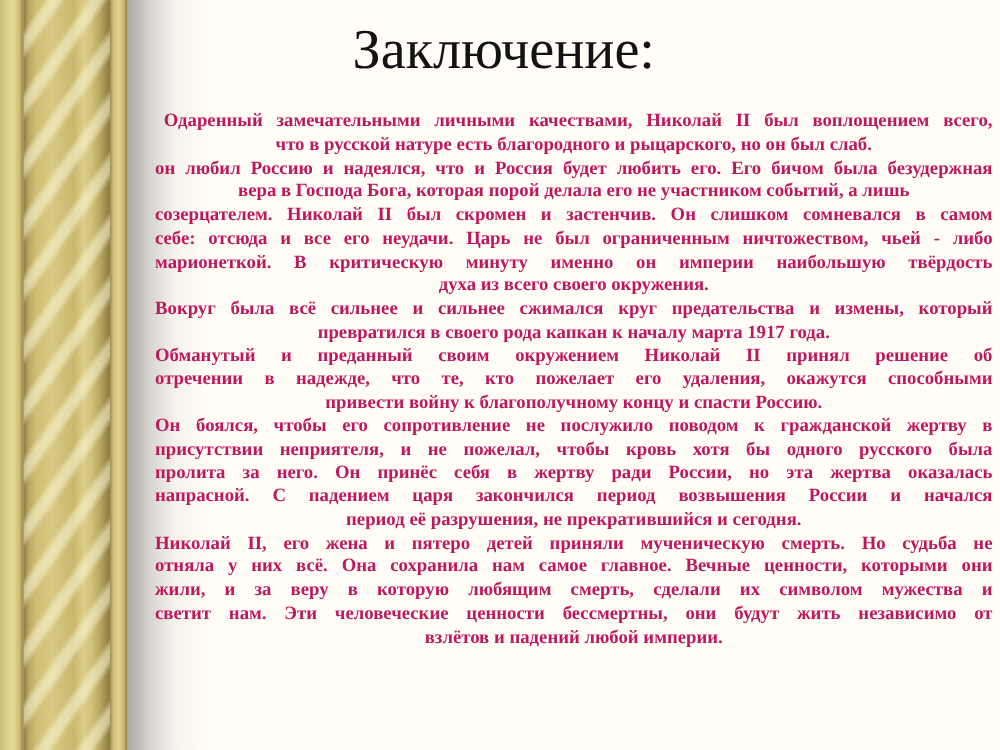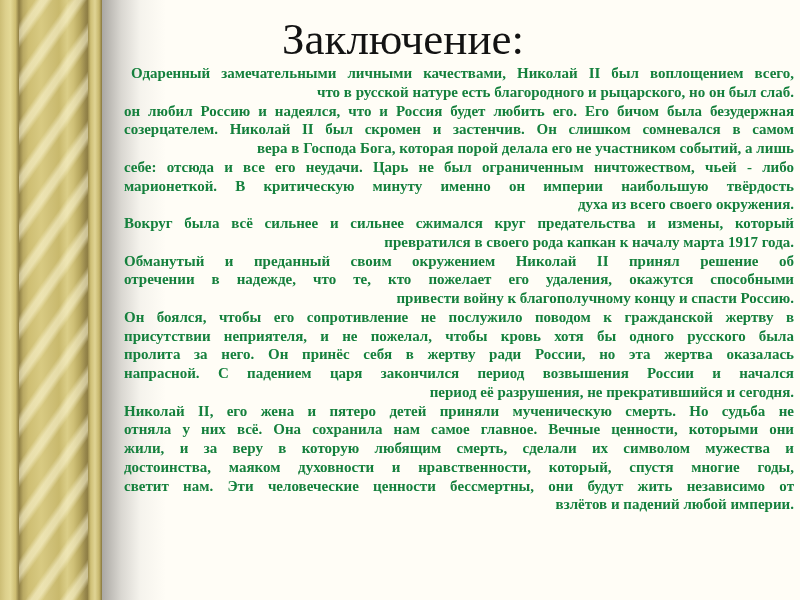--- a/index.html
+++ b/index.html
@@ -20,24 +20,24 @@
   .strip-edge{position:absolute;left:88px;top:0;bottom:0;width:14px;
     background:linear-gradient(to right,#9c8c4c 0%,#cfc077 20%,#e0d494 50%,#c6b66c 80%,#86763e 100%);}
   .strip-shadow{position:absolute;left:102px;top:0;bottom:0;width:64px;
     background:linear-gradient(to right,rgba(125,122,118,.65) 0%,rgba(165,162,158,.42) 30%,
       rgba(210,208,204,.22) 60%,rgba(255,255,255,0) 100%);}
 
   .title{position:absolute;left:0;top:13px;width:806px;text-align:center;
     font-family:"Liberation Serif","DejaVu Serif",serif;font-size:45px;font-weight:400;
     color:#131313;}
 
-  .body{position:absolute;left:124px;top:64px;width:670px;
+  .body{position:absolute;left:124px;top:88px;width:670px;
     font-family:"Liberation Serif","DejaVu Serif",serif;font-weight:700;font-size:15px;
-    color:#15803d;}
-  .line{height:18.75px;line-height:18.75px;overflow:hidden;text-align:right;}
+    color:#be185d;}
+  .line{height:18.75px;line-height:18.75px;overflow:hidden;text-align:center;}
   .line.j{text-align:justify;text-align-last:justify;}
   .line.ind{padding-left:7px;}
 </style>
 </head>
 <body>
 
 <div class="slide">
 
   <div class="border">
     <div class="strip-outer"></div>
@@ -45,36 +45,35 @@
     <div class="strip-edge"></div>
     <div class="strip-shadow"></div>
   </div>
 
   <div class="title">Заключение:</div>
 
   <div class="body">
       <div class="line j ind">Одаренный замечательными личными качествами, Николай II был воплощением всего,</div>
       <div class="line">что в русской натуре есть благородного и рыцарского, но он был слаб.</div>
       <div class="line j">он любил Россию и надеялся, что и Россия будет любить его. Его бичом была безудержная</div>
+      <div class="line">вера в Господа Бога, которая порой делала его не участником событий, а лишь</div>
       <div class="line j">созерцателем. Николай II был скромен и застенчив. Он слишком сомневался в самом</div>
-      <div class="line">вера в Господа Бога, которая порой делала его не участником событий, а лишь</div>
       <div class="line j">себе: отсюда и все его неудачи. Царь не был ограниченным ничтожеством, чьей - либо</div>
       <div class="line j">марионеткой. В критическую минуту именно он империи наибольшую твёрдость</div>
       <div class="line">духа из всего своего окружения.</div>
       <div class="line j">Вокруг была всё сильнее и сильнее сжимался круг предательства и измены, который</div>
       <div class="line">превратился в своего рода капкан к началу марта 1917 года.</div>
       <div class="line j">Обманутый и преданный своим окружением Николай II принял решение об</div>
       <div class="line j">отречении в надежде, что те, кто пожелает его удаления, окажутся способными</div>
       <div class="line">привести войну к благополучному концу и спасти Россию.</div>
       <div class="line j">Он боялся, чтобы его сопротивление не послужило поводом к гражданской жертву в</div>
       <div class="line j">присутствии неприятеля, и не пожелал, чтобы кровь хотя бы одного русского была</div>
       <div class="line j">пролита за него. Он принёс себя в жертву ради России, но эта жертва оказалась</div>
       <div class="line j">напрасной. С падением царя закончился период возвышения России и начался</div>
       <div class="line">период её разрушения, не прекратившийся и сегодня.</div>
       <div class="line j">Николай II, его жена и пятеро детей приняли мученическую смерть. Но судьба не</div>
       <div class="line j">отняла у них всё. Она сохранила нам самое главное. Вечные ценности, которыми они</div>
       <div class="line j">жили, и за веру в которую любящим смерть, сделали их символом мужества и</div>
-      <div class="line j">достоинства, маяком духовности и нравственности, который, спустя многие годы,</div>
       <div class="line j">светит нам. Эти человеческие ценности бессмертны, они будут жить независимо от</div>
       <div class="line">взлётов и падений любой империи.</div>
     </div>
 
 </div>
 
 </body></html>

